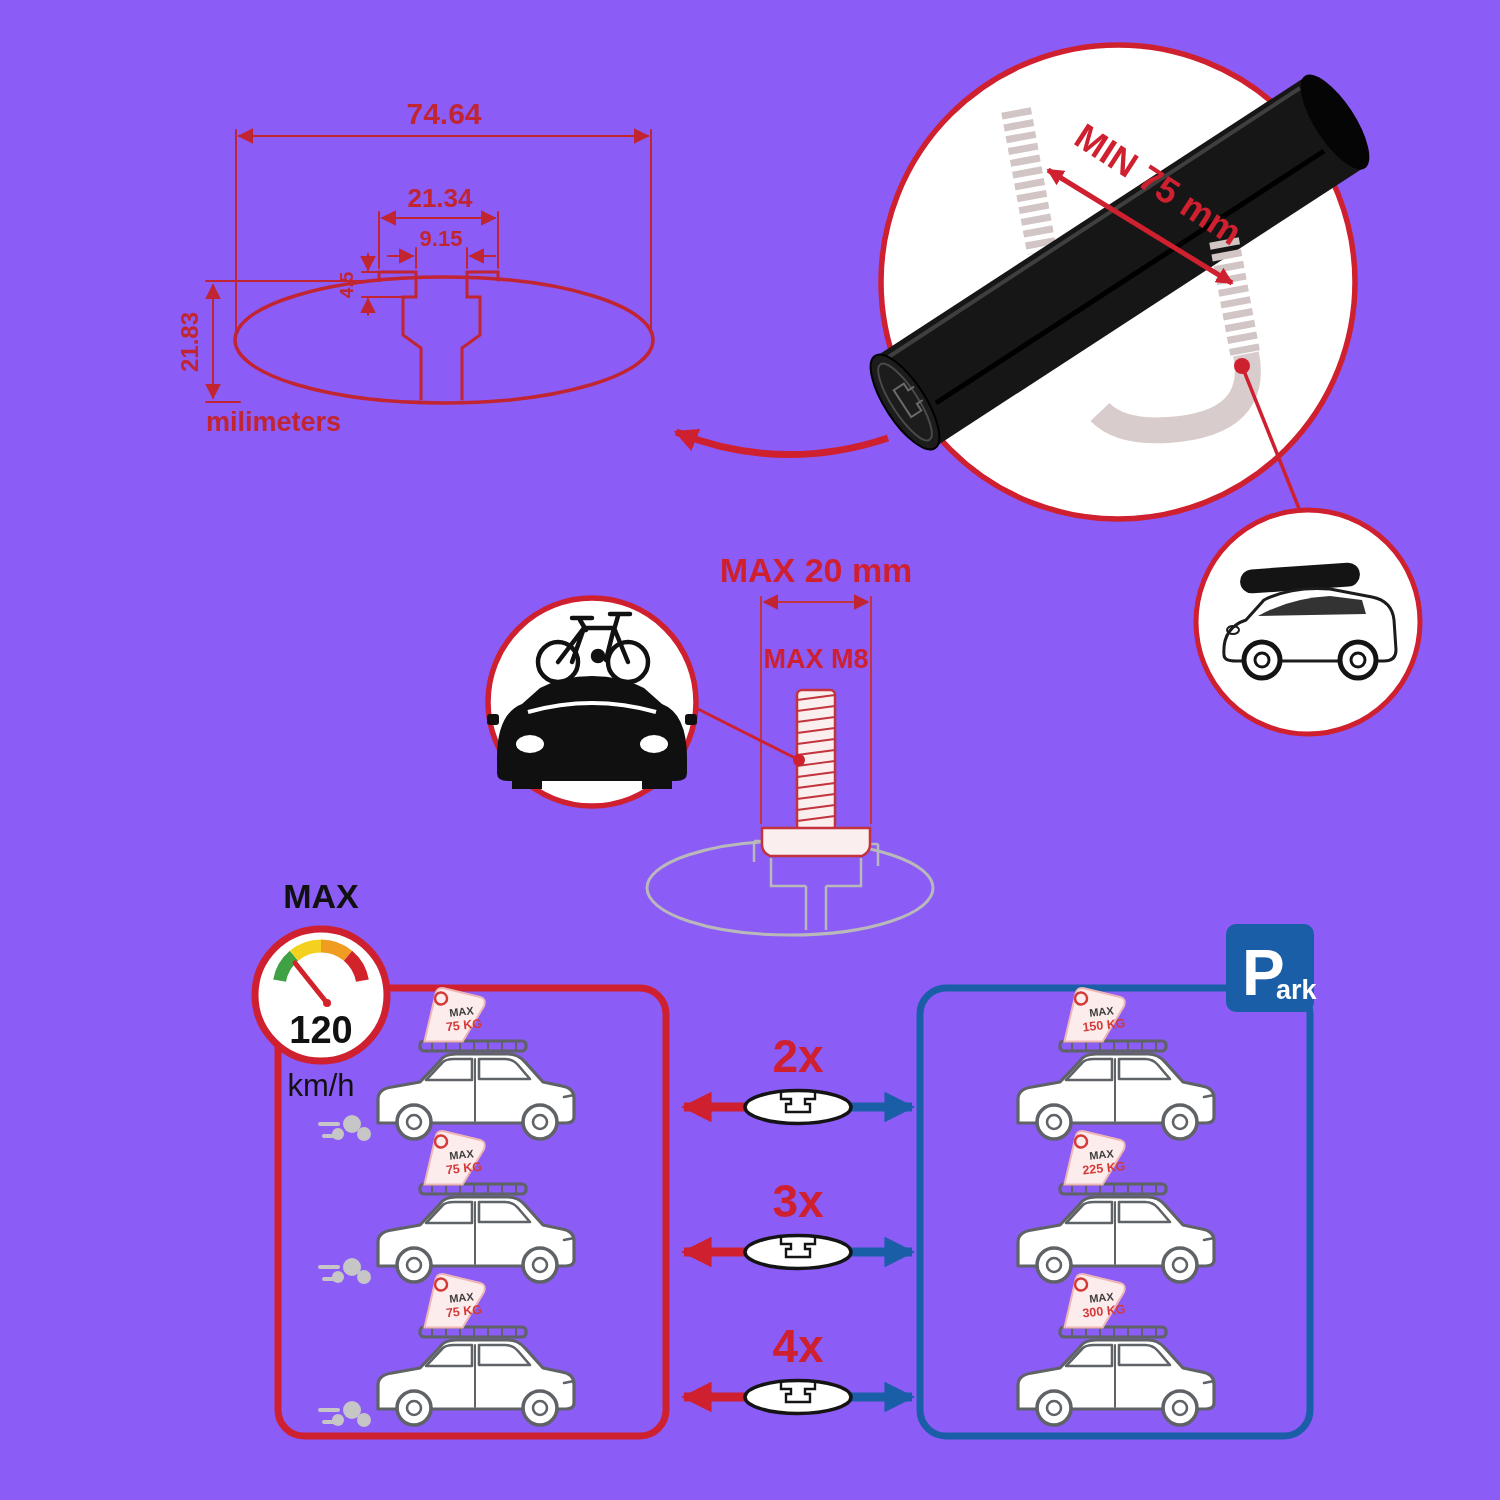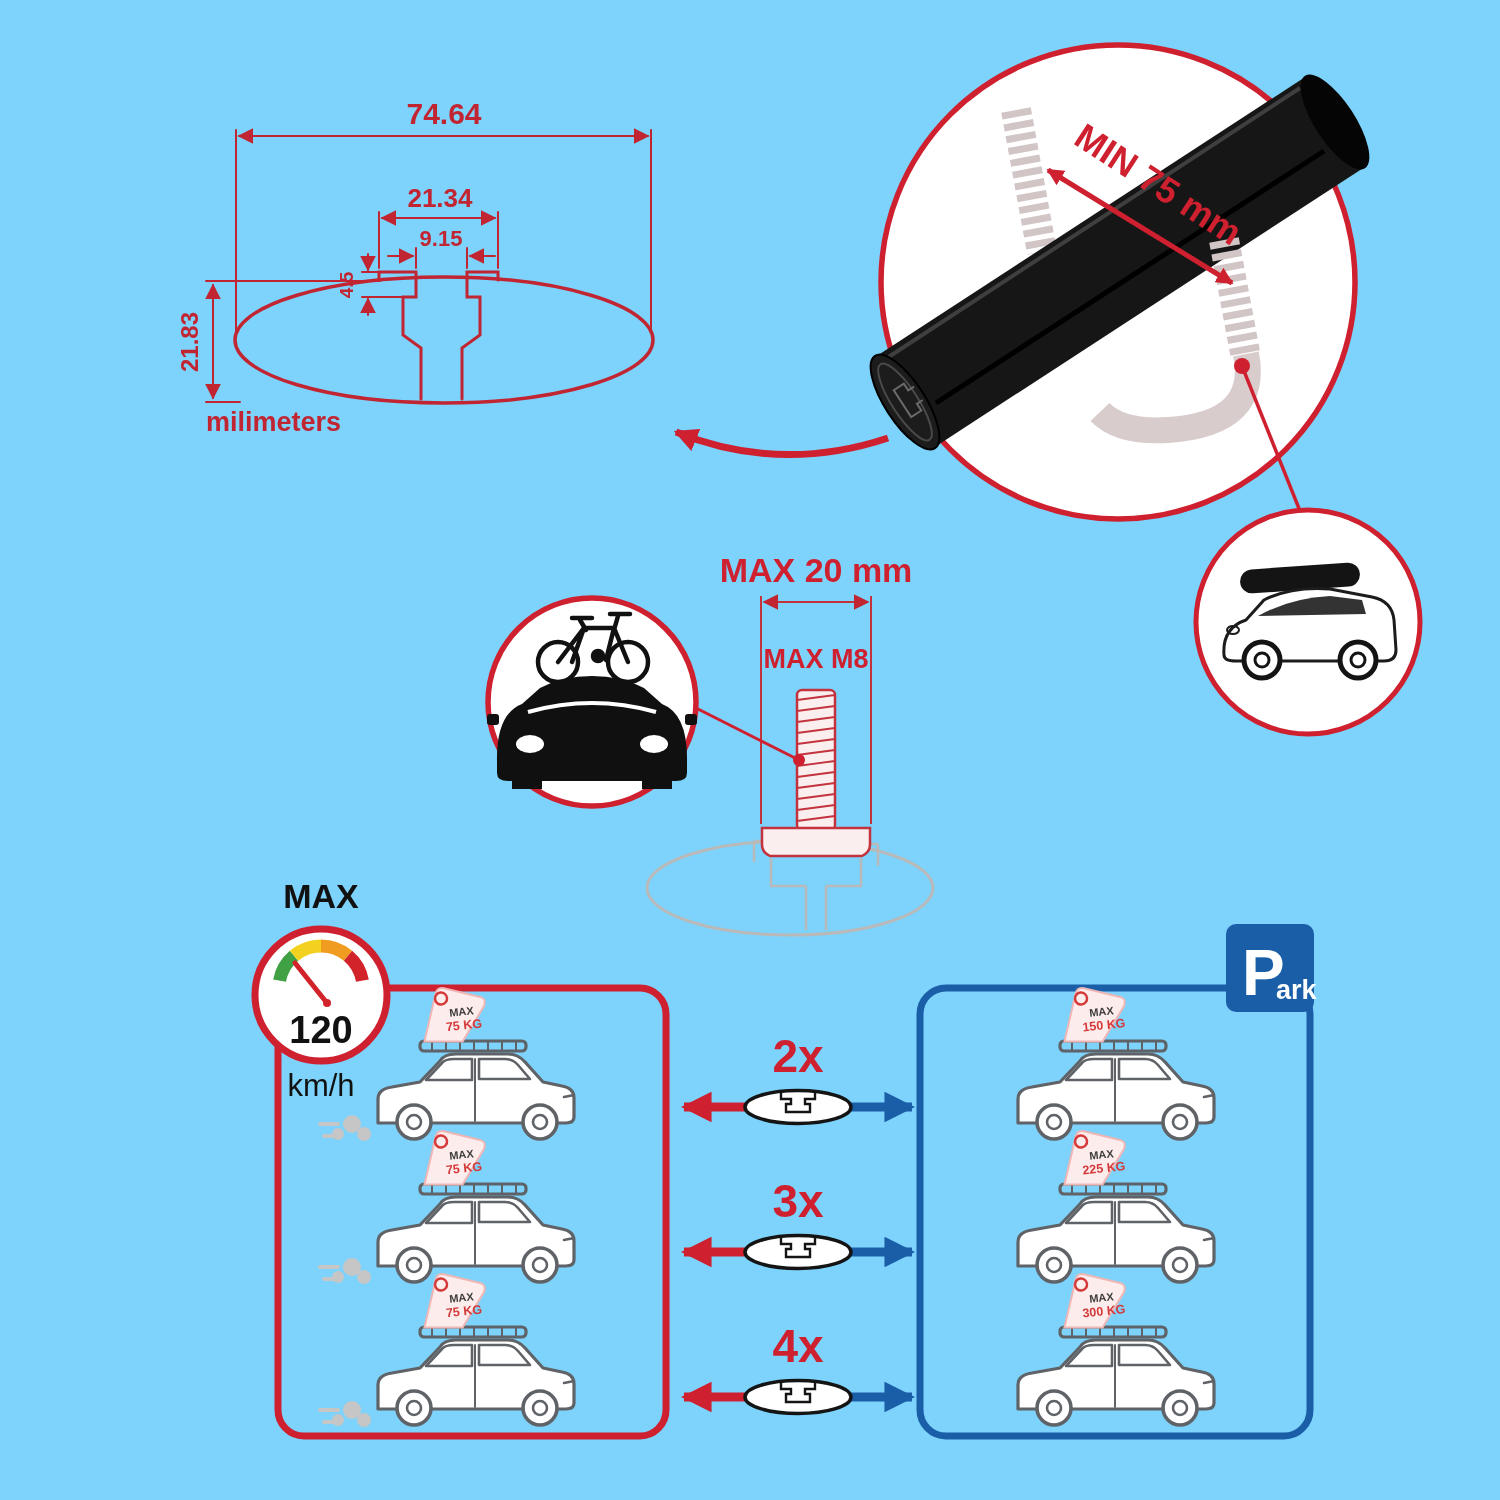--- a/index.html
+++ b/index.html
@@ -1,16 +1,16 @@
 <!DOCTYPE html>
 <html><head>
 <meta charset="utf-8">
 <style>
   html,body{margin:0;padding:0;background:#fff;}
-  .stage{position:relative;width:1500px;height:1500px;background:#7dd3fc;overflow:hidden;}
+  .stage{position:relative;width:1500px;height:1500px;background:#8b5cf6;overflow:hidden;}
   .stage > svg{position:absolute;left:0;top:0;}
   svg text{font-family:"Liberation Sans","DejaVu Sans",sans-serif;}
 </style>
 </head>
 <body>
 
 <div class="stage">
 <svg width="1500" height="1500" viewBox="0 0 1500 1500">
   <defs>
     <marker id="dimArrow" viewBox="0 0 10 10" refX="9" refY="5" markerWidth="8" markerHeight="8" orient="auto-start-reverse">

